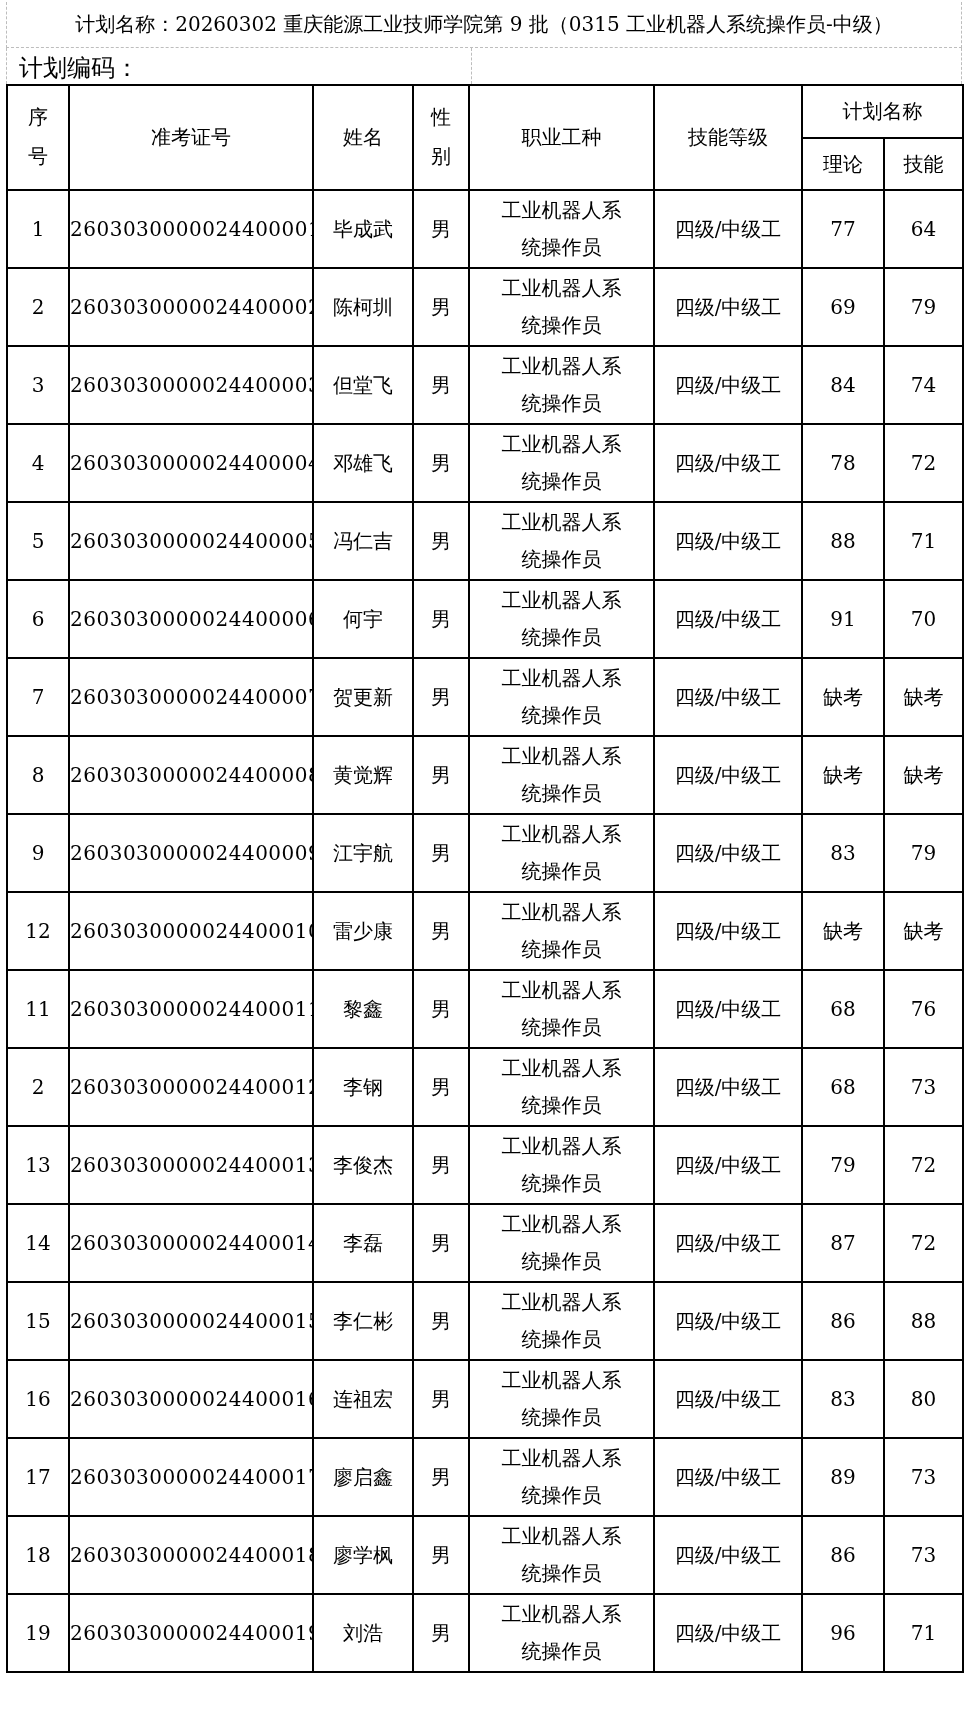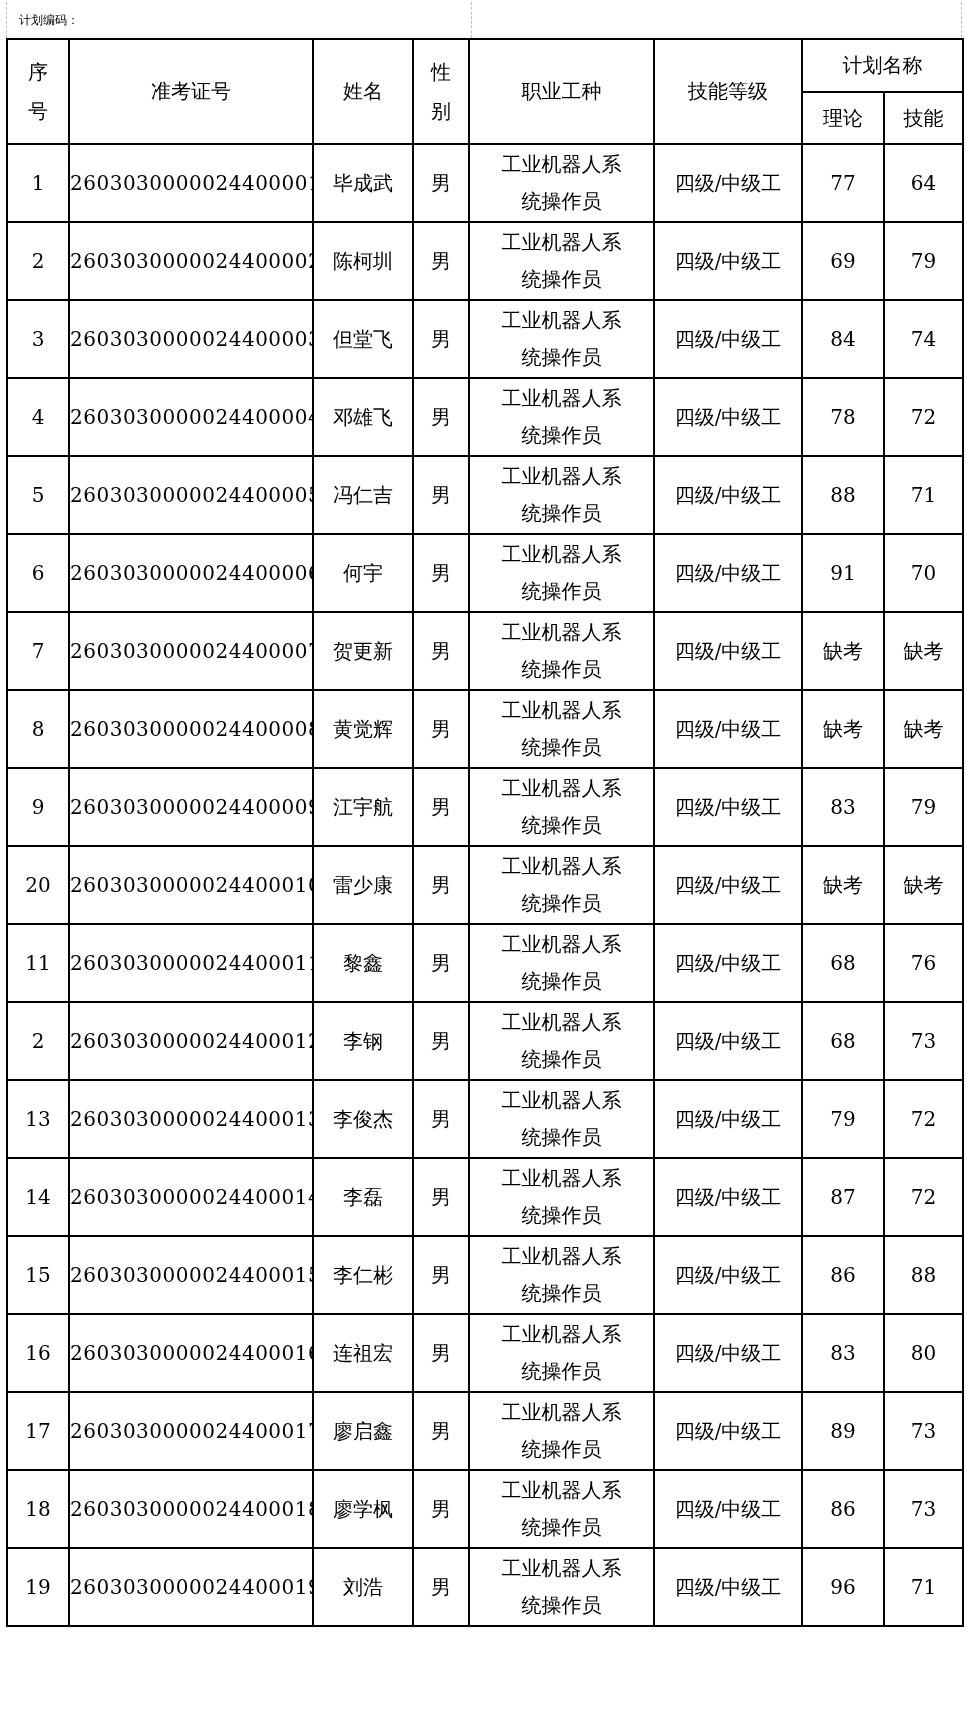--- a/index.html
+++ b/index.html
@@ -48,22 +48,22 @@
     border-bottom: 1px dashed #bdbdbd;
     display: flex;
     align-items: center;
     justify-content: center;
     font-size: 20px;
     white-space: nowrap;
   }
   .plan-code-band {
     height: 36px;
     display: flex;
-    align-items: center;
-    font-size: 12px;
+    align-items: flex-end;
+    font-size: 24px;
     white-space: nowrap;
     padding-left: 12px;
   }
   .code-divider {
     position: absolute;
     left: 464px;
     top: 0;
     bottom: 0;
     width: 0;
     border-left: 1px dashed #bdbdbd;
@@ -85,36 +85,41 @@
     background: #ffffff;
   }
   thead tr.h-top th { height: 51px; }
   thead tr.h-bottom th { height: 50px; }
   tbody td { height: 76px; }
   .narrow {
     display: inline-block;
     width: 1.15em;
     line-height: 1.95;
     word-break: break-all;
+    font-family: Liberation Mono, monospace;
   }
   .occ {
     display: inline-block;
     max-width: 6.35em;
     line-height: 1.85;
     word-break: break-all;
   }
   td.c-num { letter-spacing: 0.5px; }
 </style>
 </head>
 <body>
 
 <div class="page">
   <div class="sheet">
 
 
+    <div class="band plan-name-band">
+      <span>计划名称：</span>
+        <span>20260302 重庆能源工业技师学院第 9 批（0315 工业机器人系统操作员-中级）</span>
+    </div>
 
     <div class="band plan-code-band">
       <span>计划编码：</span>
       <div class="code-divider"></div>
     </div>
 
     <table class="roster">
       <colgroup>
         <col style="width:62px">
         <col style="width:244px">
@@ -225,21 +230,21 @@
     <td class="c-idx">9</td>
     <td class="c-num">2603030000024400009</td>
     <td class="c-name">江宇航</td>
     <td class="c-gender">男</td>
     <td class="c-occ"><span class="occ">工业机器人系统操作员</span></td>
     <td class="c-level">四级/中级工</td>
     <td class="c-score">83</td>
     <td class="c-score">79</td>
   </tr>
           <tr>
-    <td class="c-idx">20</td>
+    <td class="c-idx">12</td>
     <td class="c-num">2603030000024400010</td>
     <td class="c-name">雷少康</td>
     <td class="c-gender">男</td>
     <td class="c-occ"><span class="occ">工业机器人系统操作员</span></td>
     <td class="c-level">四级/中级工</td>
     <td class="c-score">缺考</td>
     <td class="c-score">缺考</td>
   </tr>
           <tr>
     <td class="c-idx">11</td>

